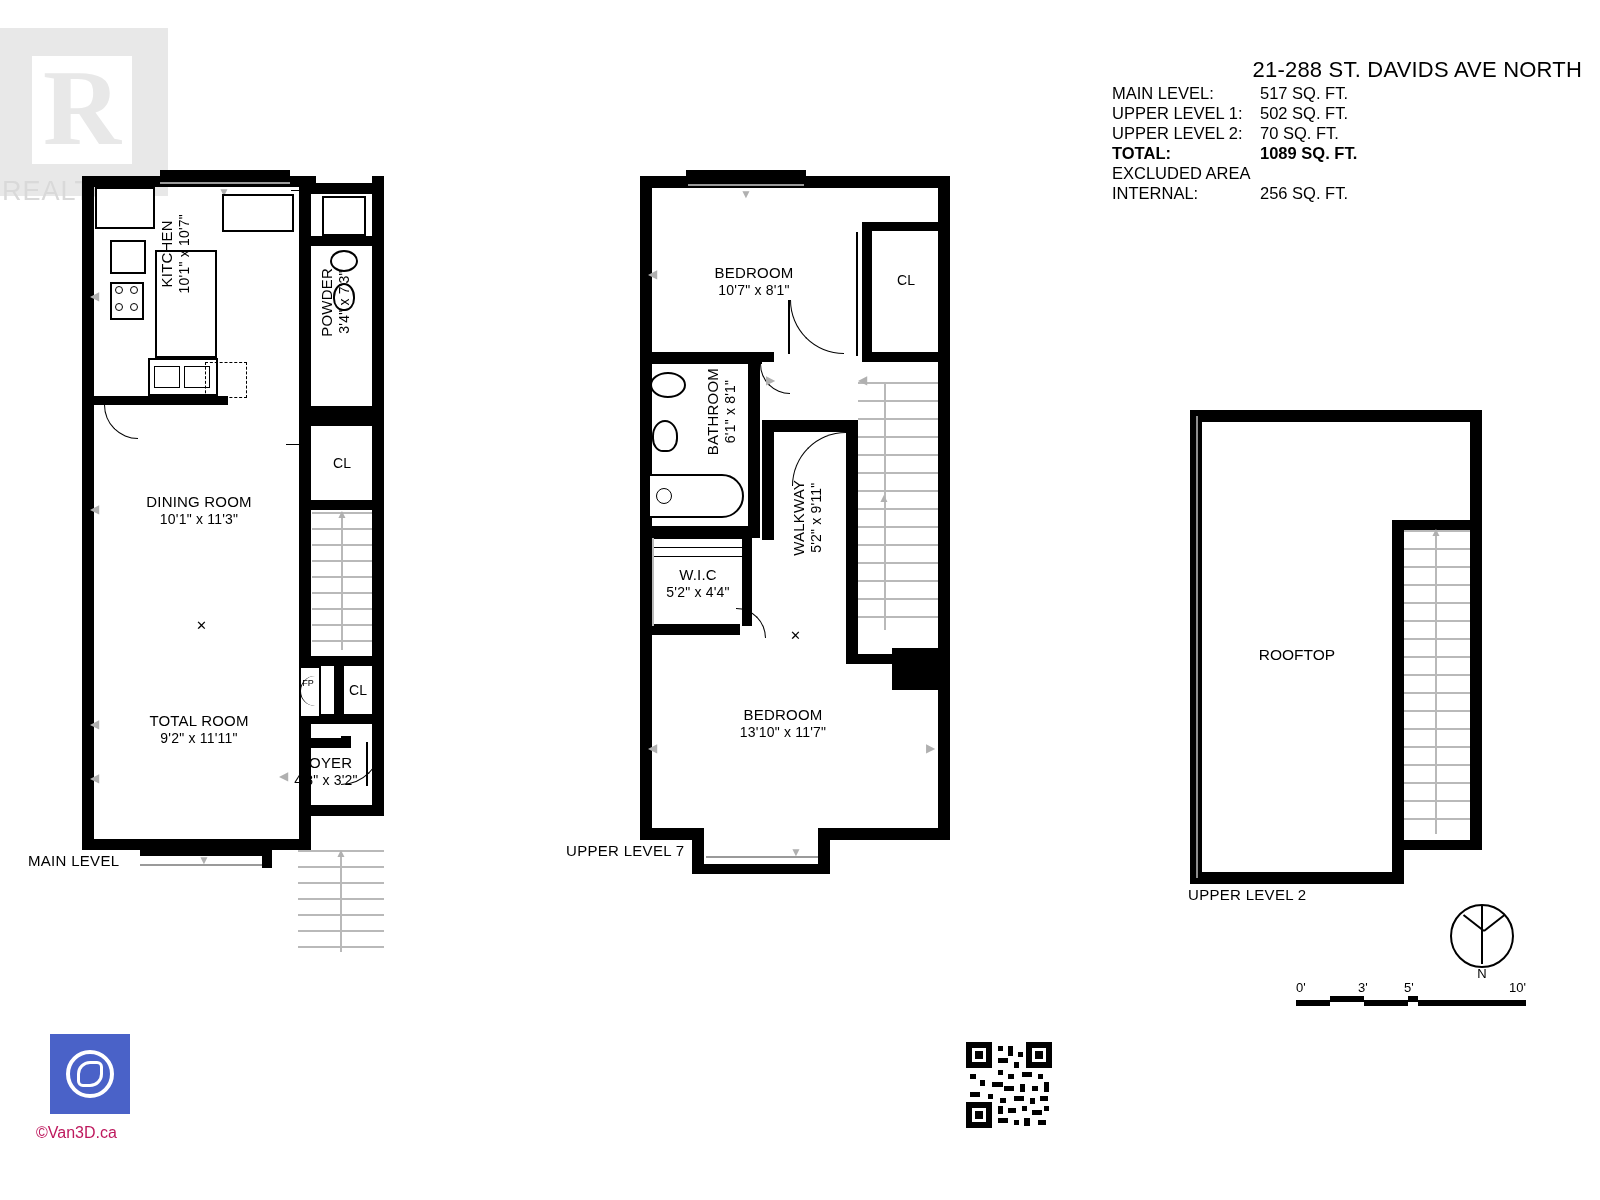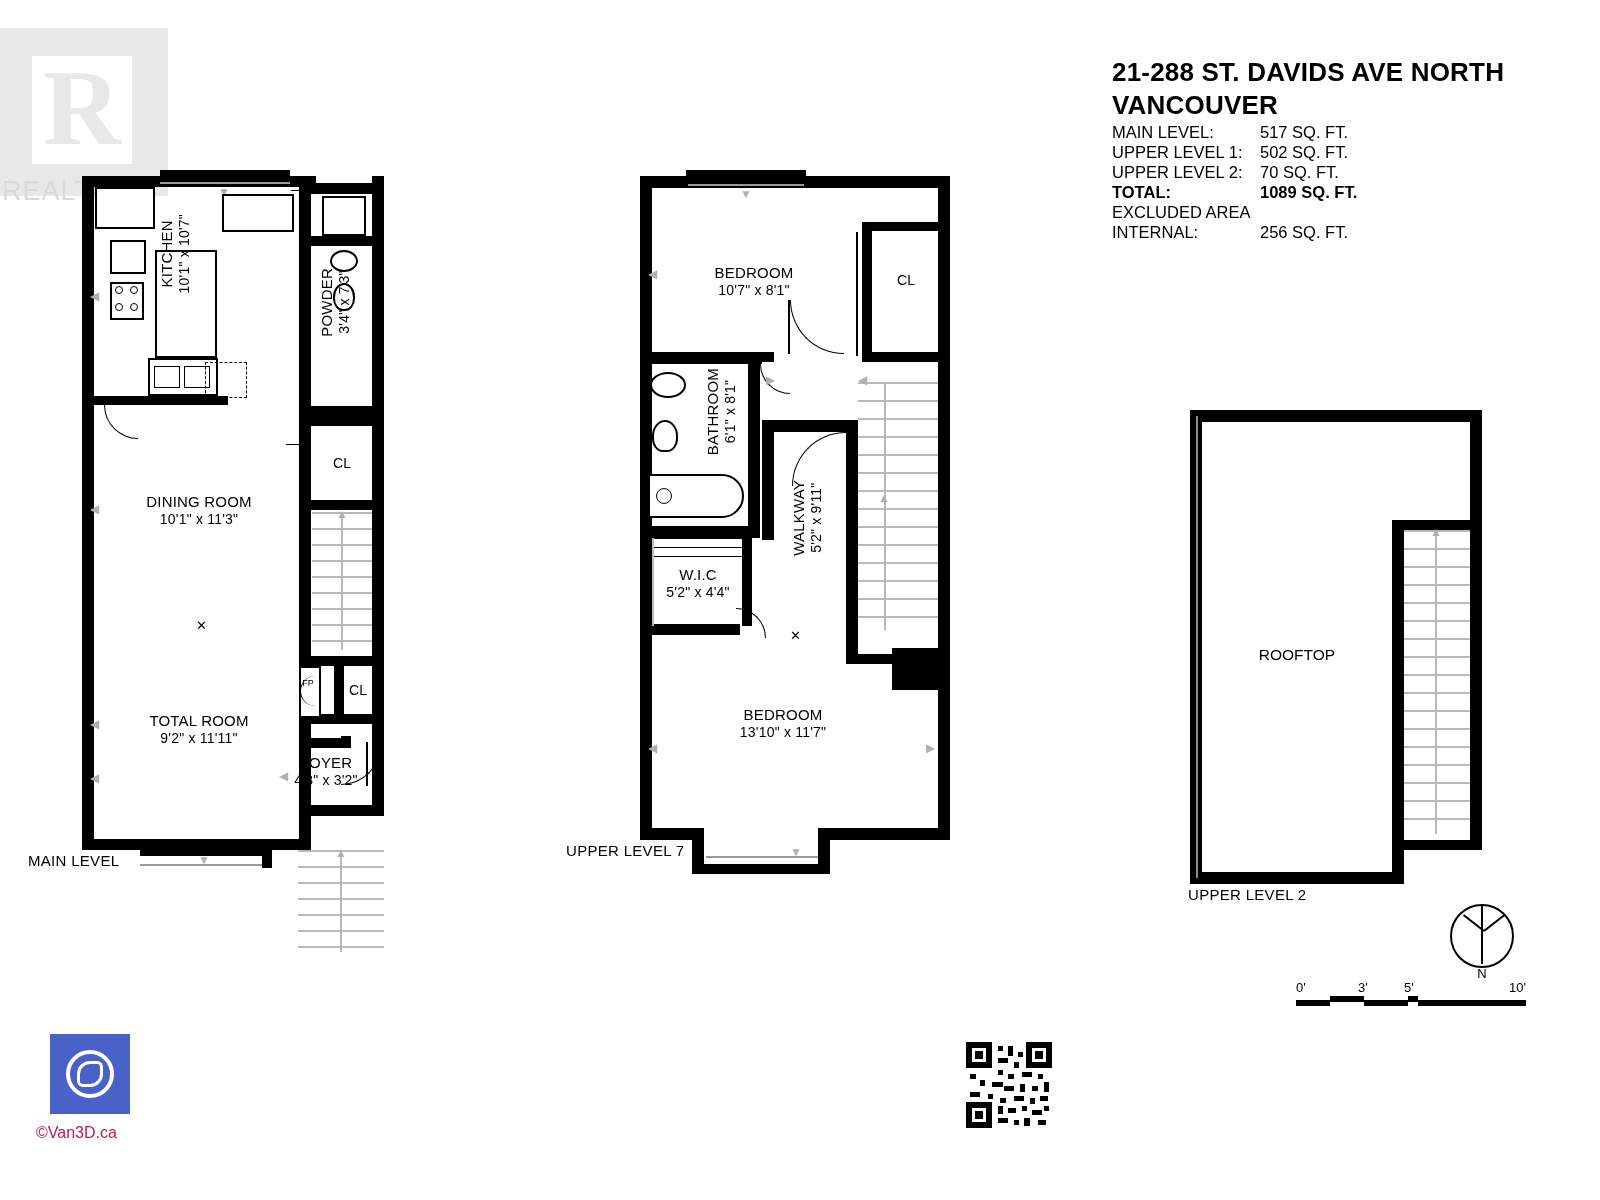--- a/index.html
+++ b/index.html
@@ -40,21 +40,21 @@
       font-size:27px; letter-spacing:1px; color:#d9d9d9; font-weight:normal; }
 
   
   #camlogo { position:absolute; left:50px; top:1034px; width:80px; height:80px; background:#4a62c8; }
   #camlogo .ring { position:absolute; left:16px; top:16px; width:48px; height:48px; border:4px solid #fff; border-radius:50%; }
   #camlogo .blade { position:absolute; left:27px; top:27px; width:26px; height:26px; background:#4a62c8; border-radius:50% 6px 50% 6px; border:3px solid #fff; }
   #vancred { position:absolute; left:36px; top:1124px; font-size:16px; color:#be185d; }
 
   
   #infoblock { position:absolute; left:1112px; top:56px; width:470px; }
-  #infoblock .title { font-size: 26px; font-weight: bold; line-height:1.28; letter-spacing:.2px; }
+  #infoblock .title { font-size: 22px; font-weight: normal; text-align:right; line-height:1.28; letter-spacing:.2px; }
   #infoblock .gia { margin-top:6px; font-size:16.5px; text-decoration: underline; }
   #infoblock table { border-collapse: collapse; font-size:16.5px; }
   #infoblock td { padding: 0 0 1px 0; vertical-align: top; white-space: nowrap; }
   #infoblock td.k { width: 148px; }
   #infoblock td.v { width: 120px; }
   #infoblock .b { font-weight: bold; }
 
   
   #compass { position:absolute; left:1446px; top:904px; width:72px; height:72px; }
   #compass .circ { position:absolute; left:4px; top:0; width:64px; height:64px; border:2px solid #000; border-radius:50%; }
@@ -365,21 +365,20 @@
       <div class="arrow-g" style="left:26px; top:-4px;">▲</div>
     </div>
 
     <div class="small-label" style="left:1212px; top:646px; width:170px; font-size:15.5px;">ROOFTOP</div>
     <div class="level-name" style="left:1188px; top:886px;">UPPER LEVEL 2</div>
   </div>
 
   <div id="infoblock">
     <div class="title">
       <div>21-288 ST. DAVIDS AVE NORTH</div>
-      <div>VANCOUVER</div>
     </div>
     <table>
       <tbody>
           <tr>
         <td class="k">MAIN LEVEL:</td>
         <td class="v">517 SQ. FT.</td>
       </tr>
       <tr>
         <td class="k">UPPER LEVEL 1:</td>
         <td class="v">502 SQ. FT.</td>

